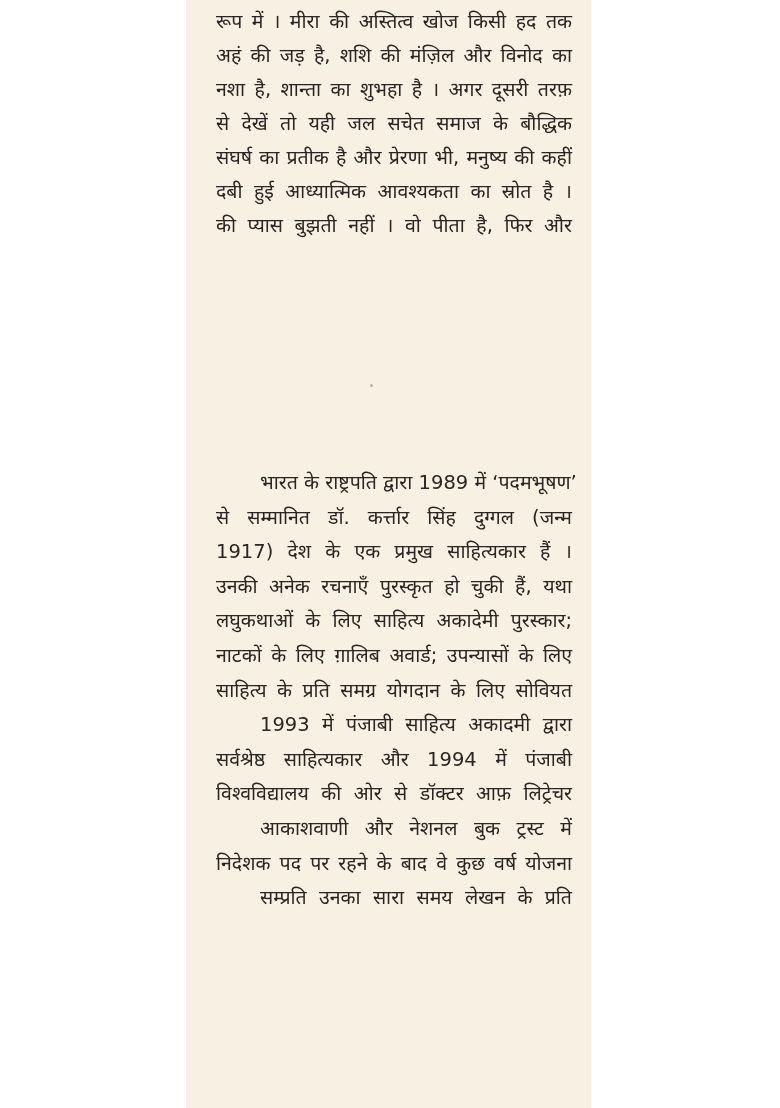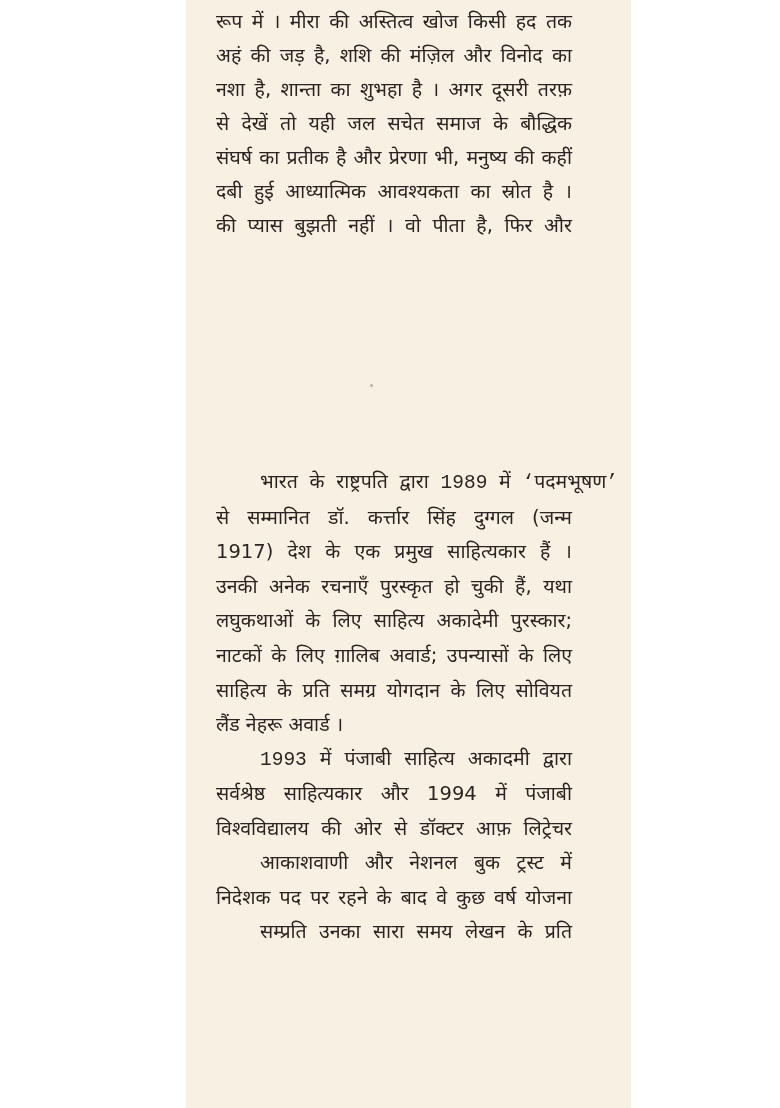--- a/index.html
+++ b/index.html
@@ -13,21 +13,20 @@
       position: relative;
       overflow: hidden;
     }
     .page {
       position: absolute;
       left: 186px;
       top: 0;
       width: 405px;
       height: 1108px;
       background: #f8f1e3;
-      padding-left: 40px;
     }
     .block {
       position: absolute;
       left: 30px;
       width: 356px;
       font-family: "DejaVu Sans", sans-serif;
       font-size: 19.5px;
       color: #2a2522;
     }
     .line {
@@ -37,21 +36,20 @@
       white-space: nowrap;
       text-align: justify;
       text-align-last: justify;
       overflow: visible;
     }
     .line.last {
       text-align-last: left;
     }
     .line.indent {
       padding-left: 44px;
-      font-family: Liberation Mono, monospace;
     }
     #block-1 { top: 5px; }
     #block-2 { top: 466px; }
     #block-2 .line { height: 34.6px; line-height: 34.6px; }
     .speck {
       position: absolute;
       width: 3px;
       height: 3px;
       border-radius: 50%;
       background: #b9b2a6;
@@ -76,21 +74,20 @@
 
   <div class="block" id="block-2">
     <div>
       <span class="line indent">भारत के राष्ट्रपति द्वारा 1989 में ‘पदमभूषण’</span>
       <span class="line">से सम्मानित डॉ. कर्त्तार सिंह दुग्गल (जन्म</span>
       <span class="line">1917) देश के एक प्रमुख साहित्यकार हैं ।</span>
       <span class="line">उनकी अनेक रचनाएँ पुरस्कृत हो चुकी हैं, यथा</span>
       <span class="line">लघुकथाओं के लिए साहित्य अकादेमी पुरस्कार;</span>
       <span class="line">नाटकों के लिए ग़ालिब अवार्ड; उपन्यासों के लिए</span>
       <span class="line">साहित्य के प्रति समग्र योगदान के लिए सोवियत</span>
-      <span class="line last">लैंड नेहरू अवार्ड ।</span>
     </div>
     <div>
       <span class="line indent">1993 में पंजाबी साहित्य अकादमी द्वारा</span>
       <span class="line">सर्वश्रेष्ठ साहित्यकार और 1994 में पंजाबी</span>
       <span class="line">विश्वविद्यालय की ओर से डॉक्टर आफ़ लिट्रेचर</span>
     </div>
     <div>
       <span class="line indent">आकाशवाणी और नेशनल बुक ट्रस्ट में</span>
       <span class="line">निदेशक पद पर रहने के बाद वे कुछ वर्ष योजना</span>
     </div>

